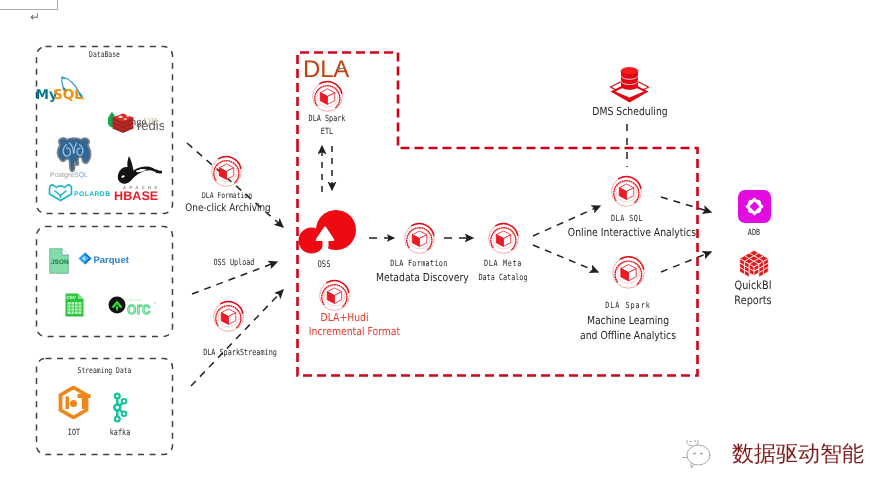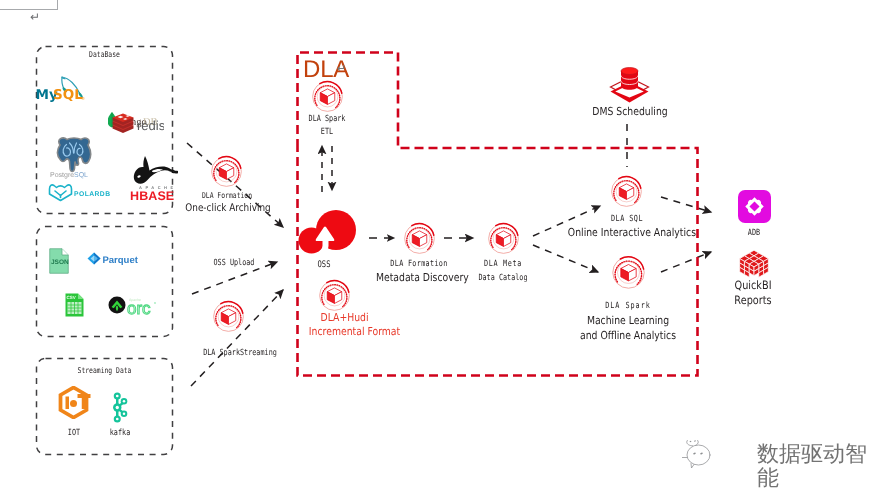--- a/index.html
+++ b/index.html
@@ -91,21 +91,21 @@
         <path d="M35 15 C28 20 26 30 31 36 C36 41 43 37 43 30 C43 25 39 21 35 22"></path>
         <path d="M61 15 C67 19 70 28 66 34 C62 39 56 36 56 30 C56 25 59 22 62 23"></path>
         <path d="M41 12 C46 17 49 24 49 32"></path>
         <path d="M55 12 C52 17 50 24 50 32"></path>
       </g>
       <text x="2" y="80" font-family="Liberation Sans, sans-serif" font-size="14" fill="#9b9b9b">Postgre</text>
       <text x="50" y="80" font-family="Liberation Sans, sans-serif" font-size="14" fill="#7FA6CE">SQL</text>
     </svg>
   </div>
 
-  <div class="abs" style="left:128px;top:155px;width:50px;height:46px;">
+  <div class="abs" style="left:112px;top:155px;width:50px;height:46px;">
     <svg width="50" height="46" viewBox="0 0 100 92">
 
       <path d="M34 2 C31 9 30 17 31 24
                C26 23 20 25 16 31 C10 39 10 50 17 55
                C24 60 33 57 39 50 C46 42 55 35 65 32
                C74 29 84 31 92 36
                C88 28 79 23 69 23 C60 23 50 26 43 31
                C41 20 38 9 34 2 Z" fill="#131313"></path>
 
       <ellipse cx="22" cy="43" rx="3.6" ry="2.1" transform="rotate(-28 22 43)" fill="#fff"></ellipse>
@@ -131,21 +131,21 @@
   </div>
 
   <div class="abs" style="left:49px;top:248px;width:20px;height:26px;">
     <svg width="20" height="26" viewBox="0 0 40 52">
       <path d="M1.5 1.5 L26 1.5 L38.5 14 L38.5 50.5 L1.5 50.5 Z" fill="#84DCAC" stroke="#5FAF86" stroke-width="1.6"></path>
       <path d="M26 1.5 L26 14 L38.5 14" fill="#fff" stroke="#5FAF86" stroke-width="1.6"></path>
       <text x="4" y="32" font-family="Liberation Sans, sans-serif" font-size="13" font-weight="bold" fill="#1E7A4E">JSON</text>
     </svg>
   </div>
 
-  <div class="abs" style="left:87px;top:251px;width:54px;height:16px;">
+  <div class="abs" style="left:78px;top:251px;width:54px;height:16px;">
     <svg width="54" height="16" viewBox="0 0 108 32">
       <g>
         <path d="M14 3 L27 15 L14 27 L1 15 Z" fill="#1FA0E8"></path>
         <path d="M14 3 L27 15 L14 27 Z" fill="#1275C8"></path>
         <path d="M7 15 L14 9 L21 15 L14 21 Z" fill="#9CD7F7"></path>
         <path d="M14 9 L21 15 L14 21 Z" fill="#55B8EE"></path>
       </g>
       <text x="31" y="24" font-family="Liberation Sans, sans-serif" font-size="19" font-weight="bold" fill="#3080C8">Parquet</text>
     </svg>
   </div>
@@ -400,15 +400,15 @@
 
       <path d="M10 35 L-8 35"></path>
     </g>
     <g fill="#8d8f91">
       <ellipse cx="25" cy="27" rx="2.7" ry="1.5" transform="rotate(-22 25 27)"></ellipse>
       <ellipse cx="39" cy="27" rx="2.7" ry="1.5" transform="rotate(-22 39 27)"></ellipse>
       <ellipse cx="17" cy="3" rx="1.8" ry="1.1" transform="rotate(-20 17 3)"></ellipse>
       <ellipse cx="26" cy="2" rx="1.8" ry="1.1" transform="rotate(-20 26 2)"></ellipse>
     </g>
   </svg>
-  <div class="abs" style="left:757px;top:443px;font-size:22px;color:#737373;letter-spacing:0px;line-height:24px;">数据驱动智能</div>
+  <div class="abs" style="left:732px;top:443px;font-size:22px;color:#7f1d1d;letter-spacing:0px;line-height:24px;">数据驱动智能</div>
 
 </div>
 
 </body></html>

